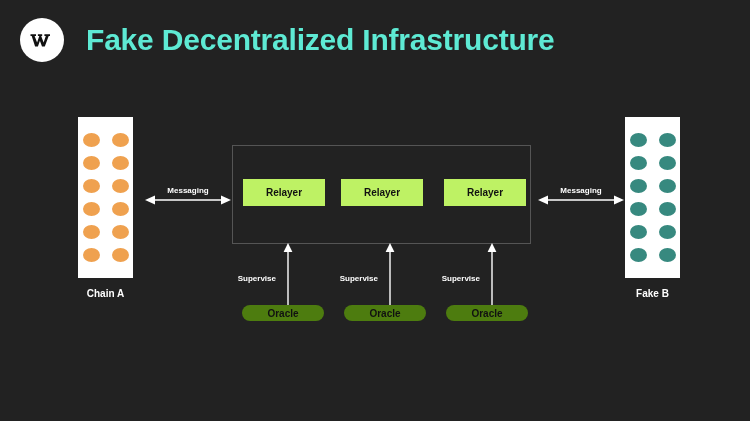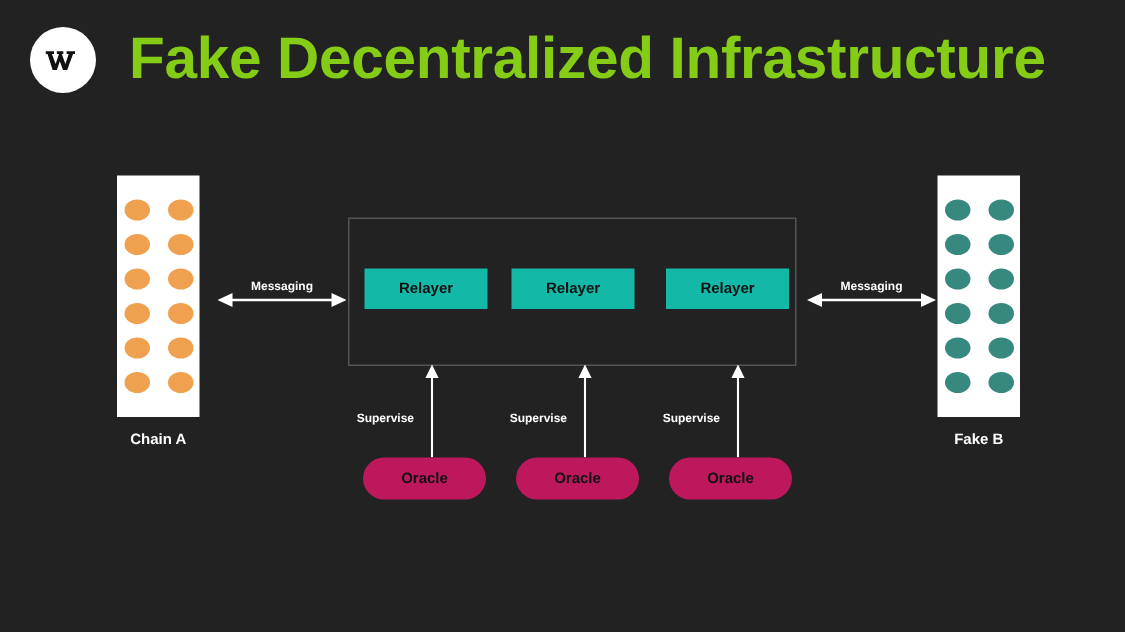--- a/index.html
+++ b/index.html
@@ -35,23 +35,23 @@
     border-radius: 50%;
     background: #ffffff;
     display: flex;
     align-items: center;
     justify-content: center;
   }
   #logo-badge svg { display: block; }
   #page-title {
     position: absolute;
     left: 86px; top: 21px;
-    font-size: 39px;
-    font-weight: bold;
-    color: #84cc16;
+    font-size: 30px;
+    font-weight: bold;
+    color: #5eead4;
     letter-spacing: -0.2px;
     white-space: nowrap;
     line-height: 38px;
   }
 
   
   .chain-panel {
     position: absolute;
     background: #ffffff;
     box-sizing: border-box;
@@ -112,21 +112,21 @@
     left: 232px; top: 145px;
     width: 299px; height: 99px;
     border: 1px solid #555555;
     box-sizing: border-box;
   }
   .relayer-box {
     position: absolute;
     top: 33px;
     width: 82px;
     height: 27px;
-    background: #14b8a6;
+    background: #bef264;
     color: #111111;
     font-size: 10px;
     font-weight: bold;
     display: flex;
     align-items: center;
     justify-content: center;
     box-sizing: border-box;
   }
   #relayer-box-0 { left: 10px; }
   #relayer-box-1 { left: 108px; }
@@ -148,22 +148,22 @@
   }
   #supervise-group-0 { left: 283px; }
   #supervise-group-1 { left: 385px; }
   #supervise-group-2 { left: 487px; }
 
   
   .oracle-pill {
     position: absolute;
     top: 305px;
     width: 82px;
-    height: 28px;
-    background: #be185d;
+    height: 16px;
+    background: #4d7c0f;
     border-radius: 14px;
     color: #111111;
     font-size: 10px;
     font-weight: bold;
     display: flex;
     align-items: center;
     justify-content: center;
   }
   #oracle-pill-0 { left: 242px; }
   #oracle-pill-1 { left: 344px; }

